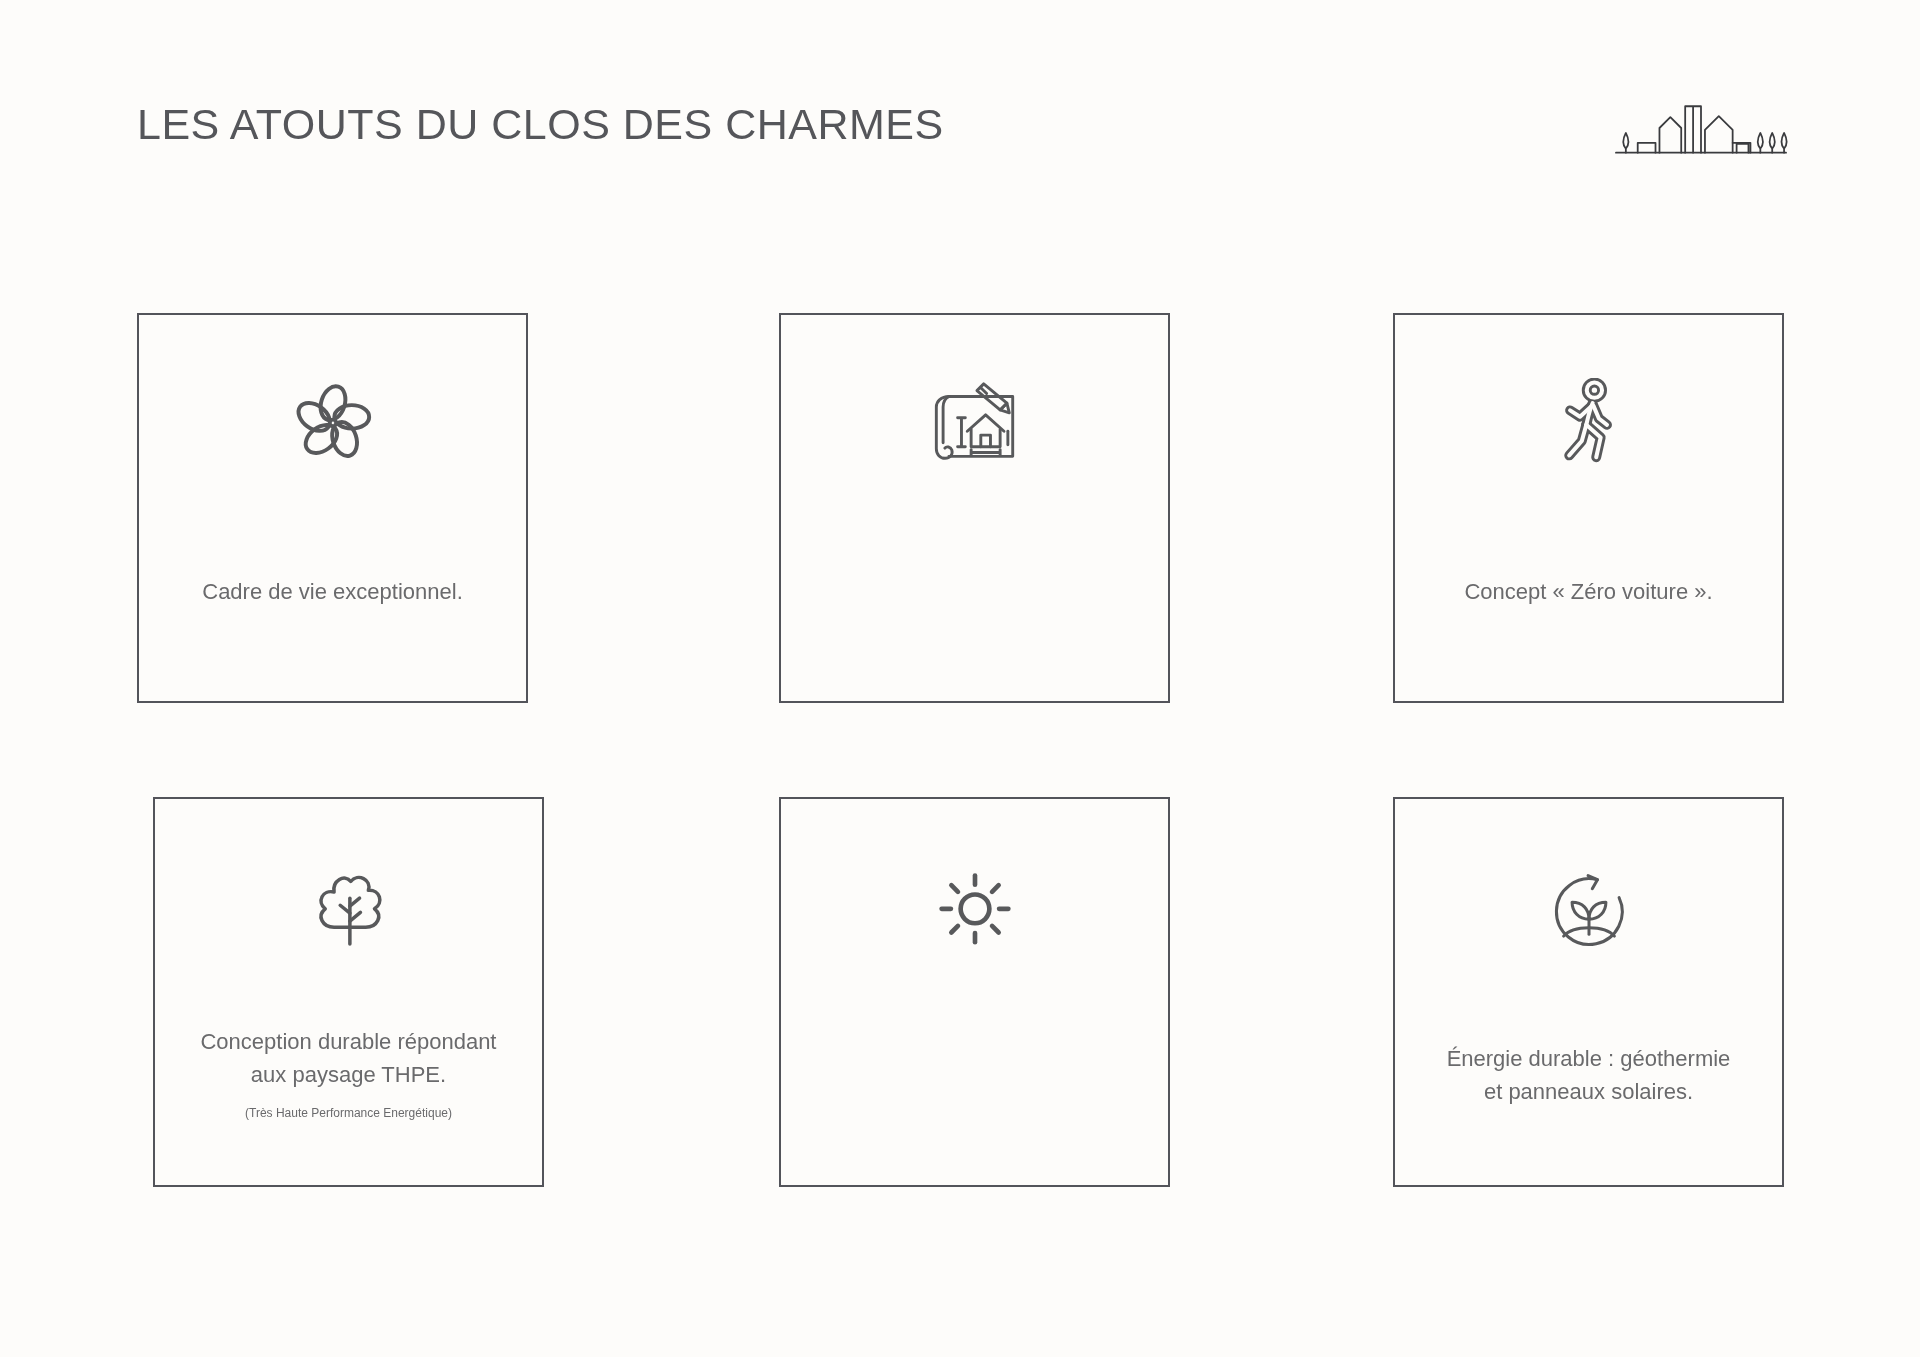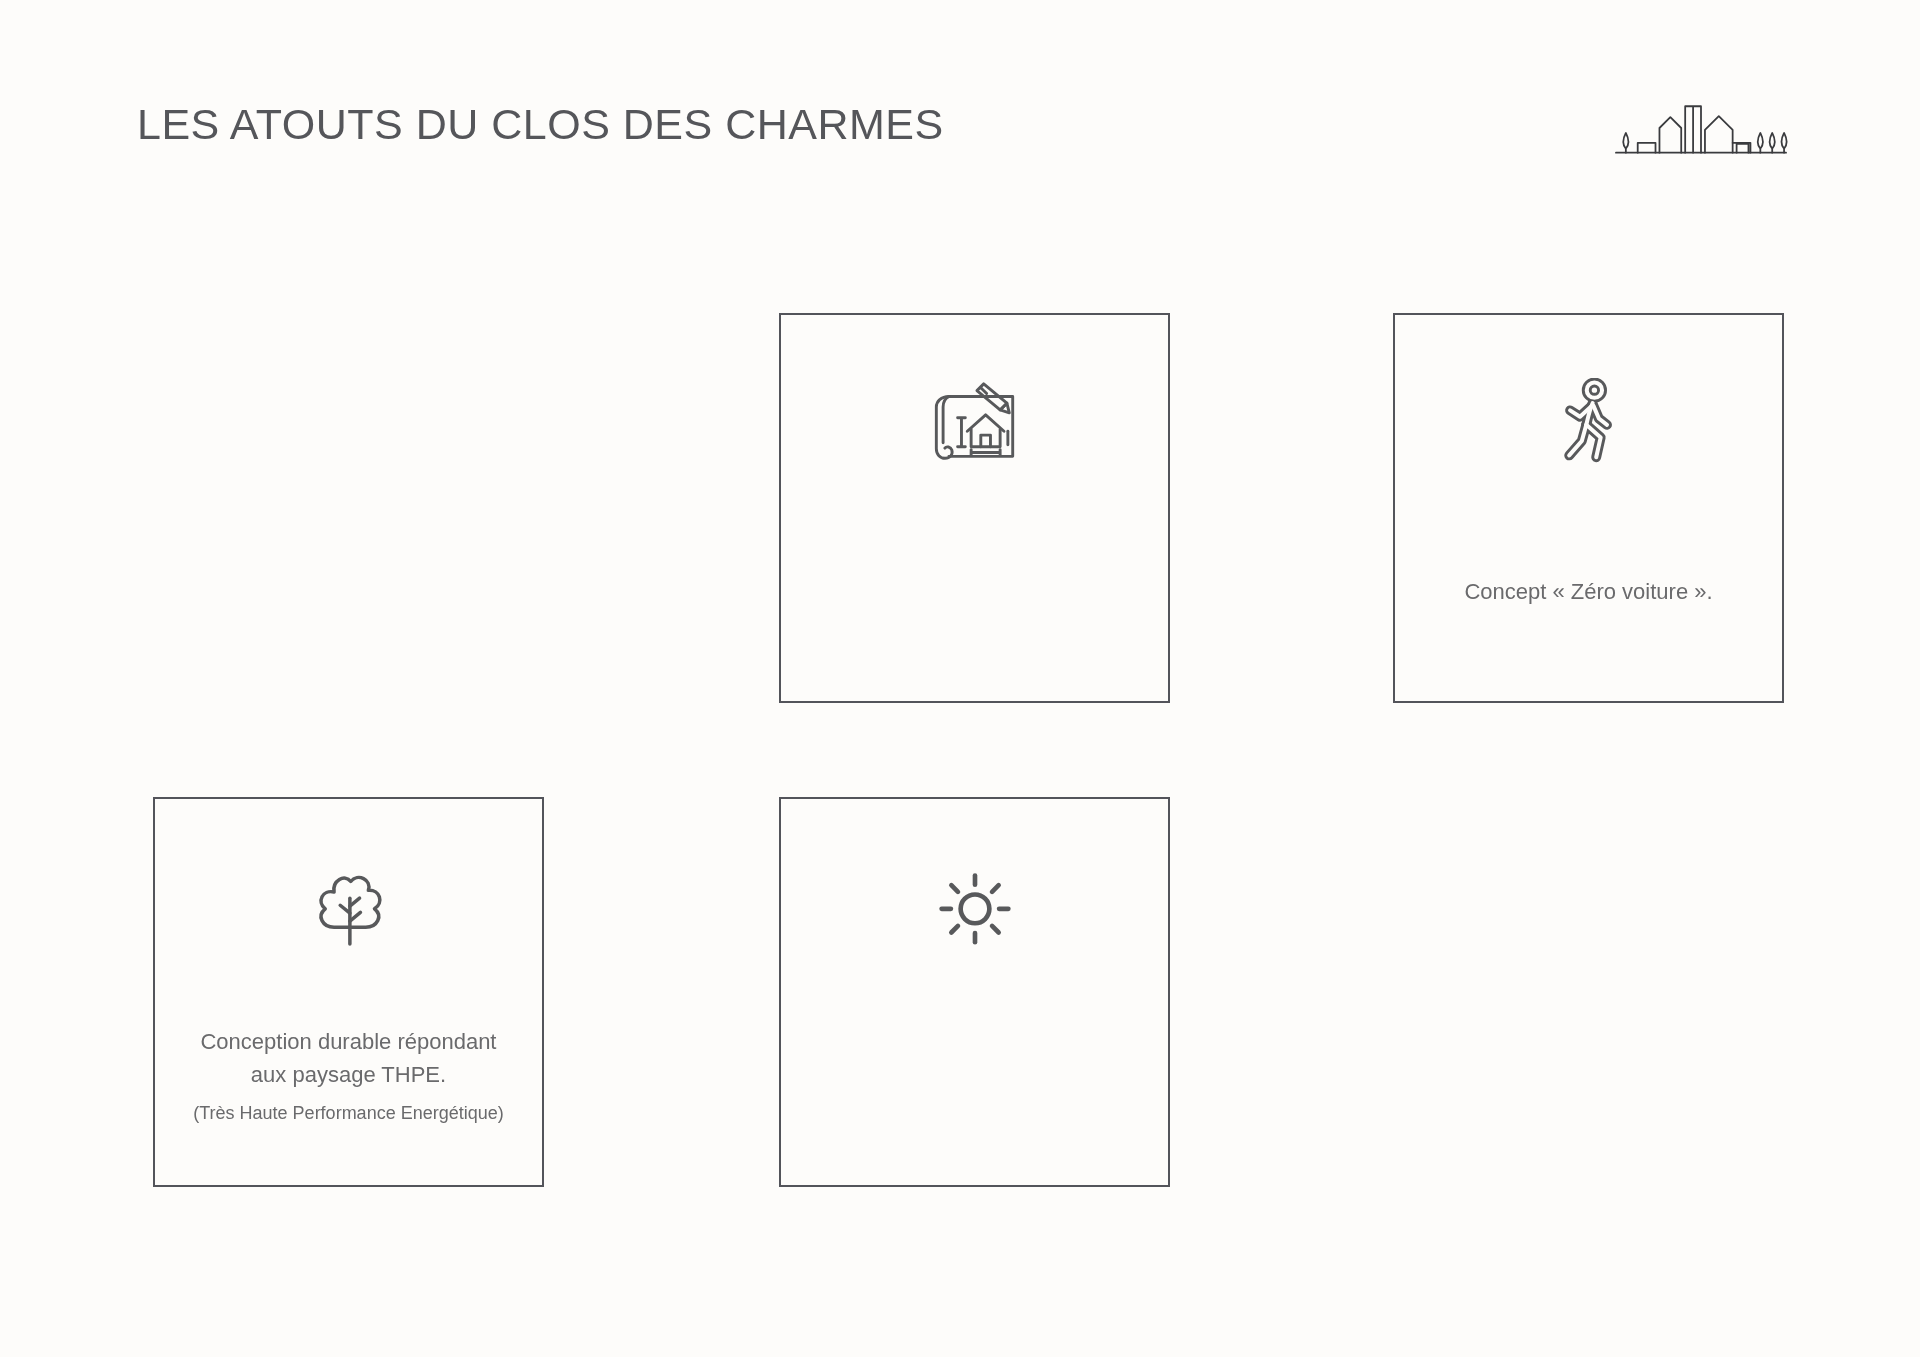--- a/index.html
+++ b/index.html
@@ -23,21 +23,21 @@
   .c4{left:153px;top:797px} .c5{left:779px;top:797px} .c6{left:1393px;top:797px}
   .card-icon {
     position:absolute; top:50px; left:0; right:0; height:116px;
     display:flex; align-items:center; justify-content:center;
   }
   .card-text {
     position:absolute; top:194px; left:12px; right:12px; height:164px;
     display:flex; flex-direction:column; align-items:center; justify-content:center;
     text-align:center; color:#6a6a6c; font-size:22px; line-height:33px;
   }
-  .note { font-size:18px; line-height:26px; margin-top:9px; color:#6a6a6c; }
+  .note { font-size:12px; line-height:26px; margin-top:9px; color:#6a6a6c; }
   svg { display:block; }
 </style>
 </head>
 <body>
 
 <div class="page">
 
   <h1 class="title">LES ATOUTS DU CLOS DES CHARMES</h1>
 
   <div class="skyline">
@@ -53,20 +53,44 @@
       <path d="M48 56 V31 L59 20 L70 31 V56"></path>
       <path d="M74 56 V9 H90 V56 M82 9 V56"></path>
       <path d="M94 56 V33 L108 19 L122 33 V56"></path>
       <path d="M122 46 H140 V56 M126 56 V47 H138 V56"></path>
       <use href="#ttree" transform="translate(150,47)"></use>
       <use href="#ttree" transform="translate(162,47)"></use>
       <use href="#ttree" transform="translate(174,47)"></use>
     </svg>
   </div>
 
+  <div class="card c1">
+    <div class="card-icon">
+      <svg viewBox="0 0 100 100" width="94" height="94" fill="none" stroke="#58595b" stroke-width="4.2">
+        <g transform="rotate(0 50 50)">
+            <ellipse cx="50" cy="29" rx="12.5" ry="18.5" transform="rotate(18 50 29)"></ellipse>
+          </g>
+        <g transform="rotate(72 50 50)">
+            <ellipse cx="50" cy="29" rx="12.5" ry="18.5" transform="rotate(18 50 29)"></ellipse>
+          </g>
+        <g transform="rotate(144 50 50)">
+            <ellipse cx="50" cy="29" rx="12.5" ry="18.5" transform="rotate(18 50 29)"></ellipse>
+          </g>
+        <g transform="rotate(216 50 50)">
+            <ellipse cx="50" cy="29" rx="12.5" ry="18.5" transform="rotate(18 50 29)"></ellipse>
+          </g>
+        <g transform="rotate(288 50 50)">
+            <ellipse cx="50" cy="29" rx="12.5" ry="18.5" transform="rotate(18 50 29)"></ellipse>
+          </g>
+      </svg>
+    </div>
+    <div class="card-text">
+      <div>Cadre de vie exceptionnel.</div>
+    </div>
+  </div>
 
   <div class="card c2">
     <div class="card-icon">
       <svg viewBox="0 0 120 100" width="116" height="97" fill="none" stroke="#58595b" stroke-width="3" stroke-linecap="round" stroke-linejoin="round">
         <path d="M33 22 H99 V84 H33"></path>
         <path d="M33 22 C25 22 20 27 20 33 L20 76 C20 82 24 86 29 86 C34 86 37.5 82 36 77.5 C34.8 74 30.5 73.2 28.8 75.5"></path>
         <path d="M33 22 C29 24 27 28 27 33 L27 70"></path>
         <path d="M62 16 L69 9 L93 29 L86 36 Z"></path>
         <path d="M86 36 L95.5 39 L93 29 Z"></path>
         <path d="M66 13 L72 19"></path>
@@ -132,14 +156,30 @@
         <path d="M55 31 L55 21"></path>
         <path d="M36.6 38.6 L29.5 31.5"></path>
         <path d="M29 57 L19 57"></path>
         <path d="M36.6 75.4 L29.5 82.5"></path>
         <path d="M55 83 L55 93"></path>
         <path d="M73.4 75.4 L80.5 82.5"></path>
       </svg>
     </div>
   </div>
 
+  <div class="card c6">
+    <div class="card-icon">
+      <svg viewBox="0 0 100 100" width="94" height="94" fill="none" stroke="#58595b" stroke-width="3.2" stroke-linecap="round" stroke-linejoin="round">
+        <path d="M59 21 A35 35 0 1 0 82 40"></path>
+        <path d="M59 21 L49 16.5 M59 21 L53.5 30.5"></path>
+        <path d="M50 79 V63"></path>
+        <path d="M50 63 C39 63 32 55 32 45 C43 45 50 52 50 63 Z"></path>
+        <path d="M50 63 C61 63 68 55 68 45 C57 45 50 52 50 63 Z"></path>
+        <path d="M23 81 C33 69 67 69 77 81"></path>
+      </svg>
+    </div>
+    <div class="card-text">
+      <div>Énergie durable : géothermie</div>
+      <div>et panneaux solaires.</div>
+    </div>
+  </div>
 
 </div>
 
 </body></html>

